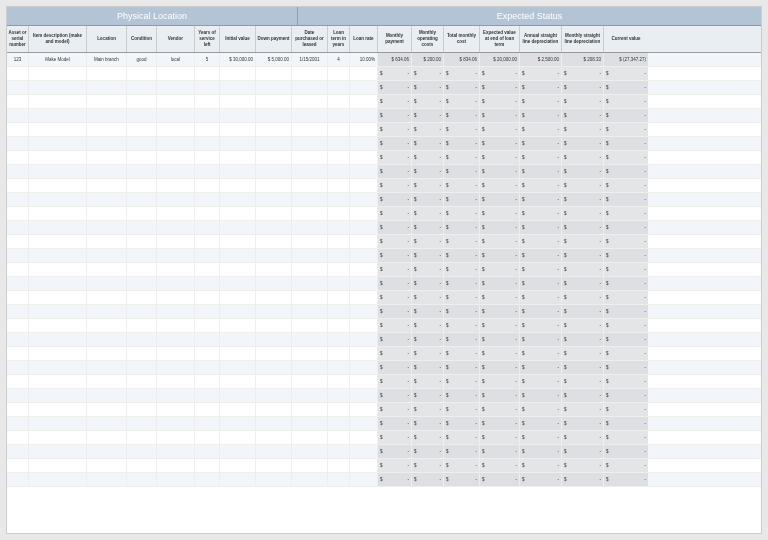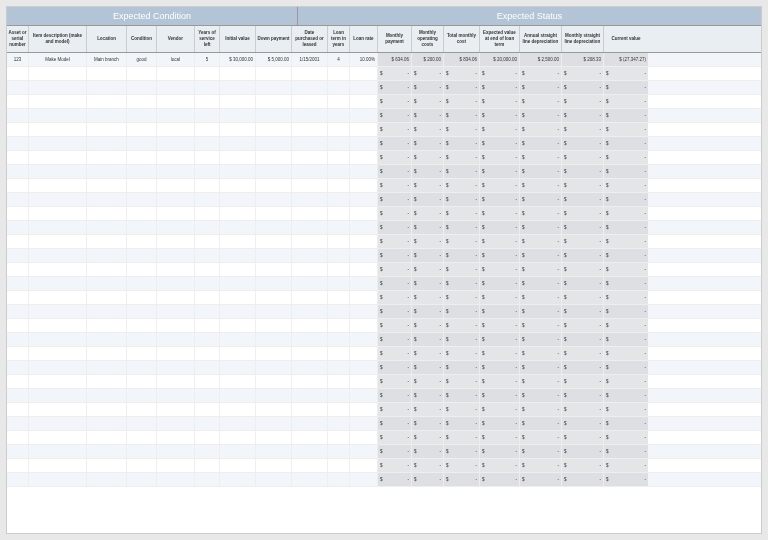--- a/index.html
+++ b/index.html
@@ -92,21 +92,21 @@
 .w6{width:36px} .w7{width:36px} .w8{width:36px} .w9{width:22px} .w10{width:28px}
 .w11{width:34px} .w12{width:32px} .w13{width:36px} .w14{width:40px} .w15{width:42px} .w16{width:42px} .w17{width:44px}
 .shade { background: #e4e5e7; }
 .row.even .shade { background: #dddfe2; }
 </style>
 </head>
 <body>
 
 <div class="sheet">
   <div class="section-row">
-    <div class="section-left">Expected Condition</div>
+    <div class="section-left">Physical Location</div>
     <div class="section-right">Expected Status</div>
   </div>
   <div class="header-row" id="hdr">
       <div class="col w0">Asset or serial number</div>
       <div class="col w1">Item description (make and model)</div>
       <div class="col w2">Location</div>
       <div class="col w3">Condition</div>
       <div class="col w4">Vendor</div>
       <div class="col w5">Years of service left</div>
       <div class="col w6">Initial value</div>

